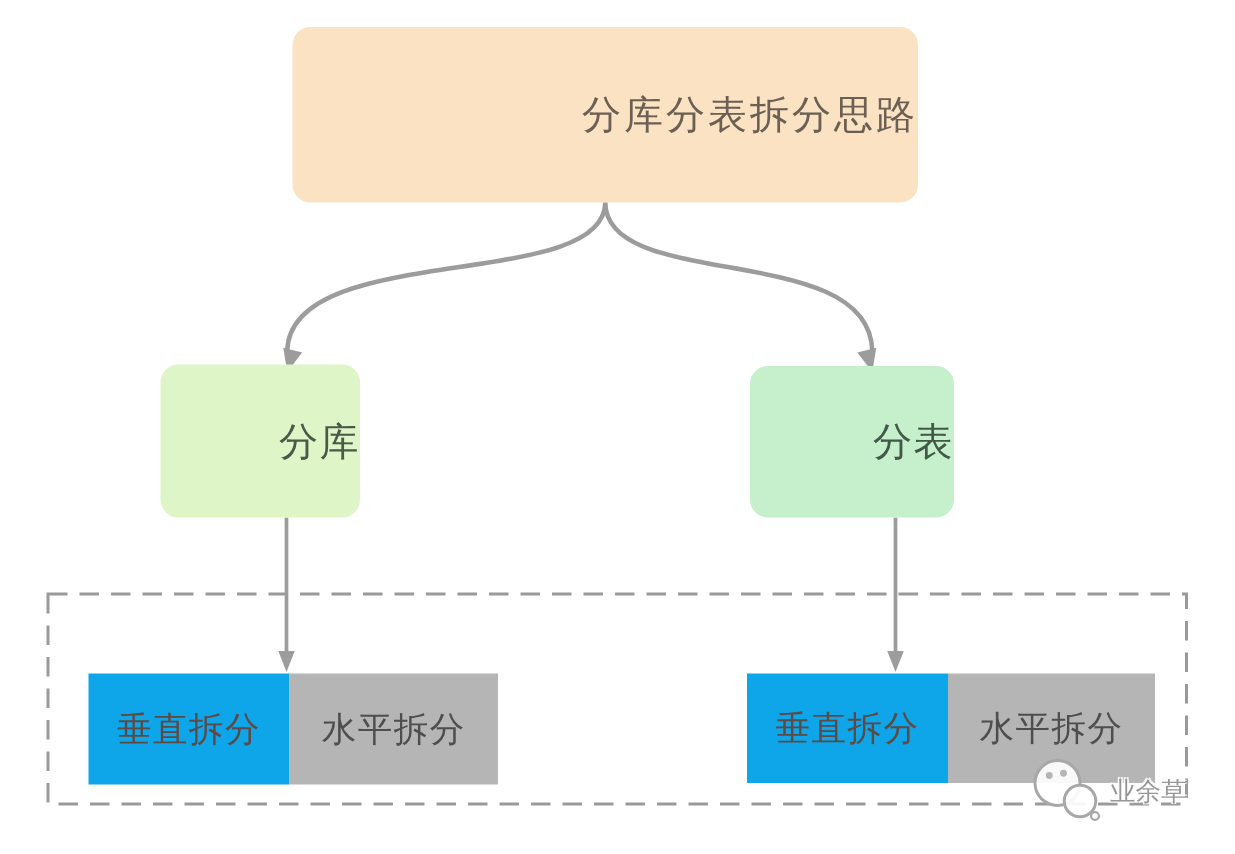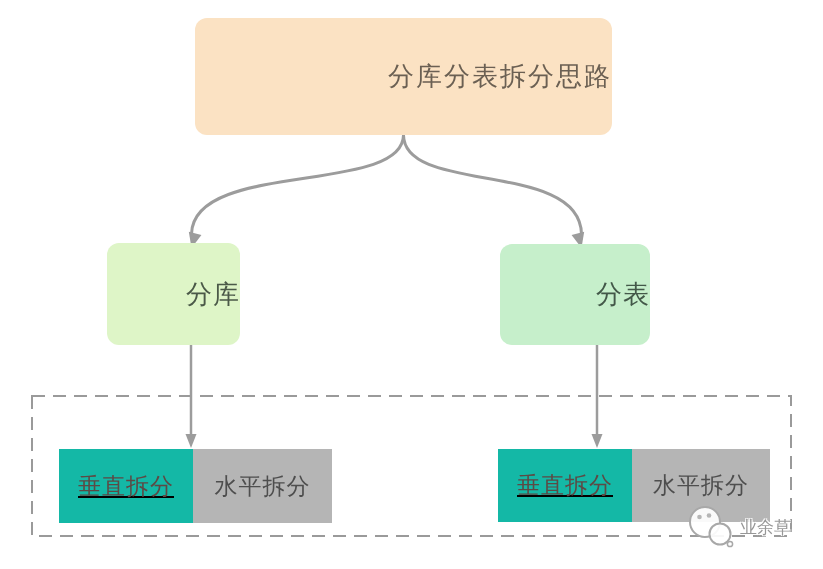--- a/index.html
+++ b/index.html
@@ -5,28 +5,28 @@
   html,body{margin:0;padding:0;background:#ffffff;}
   body{font-family:"Liberation Sans","DejaVu Sans",sans-serif;}
   .canvas{position:relative;width:823px;height:569px;background:#ffffff;overflow:hidden;}
   .layer{position:absolute;left:0;top:0;width:823px;height:569px;}
   .box{position:absolute;display:flex;align-items:center;justify-content:flex-end;border-radius:12px;}
   .title-box{left:195px;top:18px;width:417px;height:117px;background:#fbe2c3;}
   .title-box span{font-size:26px;color:#6b6053;letter-spacing:2px;}
   .branch-box span{font-size:26px;letter-spacing:1px;}
   .branch-fenku{left:107px;top:243px;width:133px;height:102px;background:#def5c7;}
   .branch-fenku span{color:#4b5948;}
-  .branch-fenbiao{left:500px;top:244px;width:150px;height:101px;background:#c6efcb;}
+  .branch-fenbiao{left:500px;top:244px;width:136px;height:101px;background:#c6efcb;}
   .branch-fenbiao span{color:#435849;}
   .pair{position:absolute;display:flex;}
   .pair-left{left:59px;top:449px;height:74px;}
   .pair-right{left:498px;top:449px;height:73px;}
   .split{display:flex;align-items:center;justify-content:center;}
   .split span{font-size:23px;letter-spacing:1px;}
-  .split.red{background:#14b8a6;text-decoration:underline;}
+  .split.red{background:#0ea5e9;}
   .split.red span{color:#5c4a45;}
   .split.gray{background:#b5b5b5;}
   .split.gray span{color:#4e4e4e;}
   .w-red-l{width:134px;}  .w-gray-l{width:139px;}
   .w-red-r{width:134px;}  .w-gray-r{width:138px;}
   .watermark{position:absolute;left:684px;top:503px;display:flex;align-items:center;z-index:3;}
   .watermark .wm-text{font-size:17px;color:#8f8f8f;margin-left:2px;opacity:.92;
     text-shadow:1px 1px 0 rgba(255,255,255,.95),-1px -1px 0 rgba(255,255,255,.95),
                 1px -1px 0 rgba(255,255,255,.95),-1px 1px 0 rgba(255,255,255,.95);}
   svg.layer{z-index:0;}

